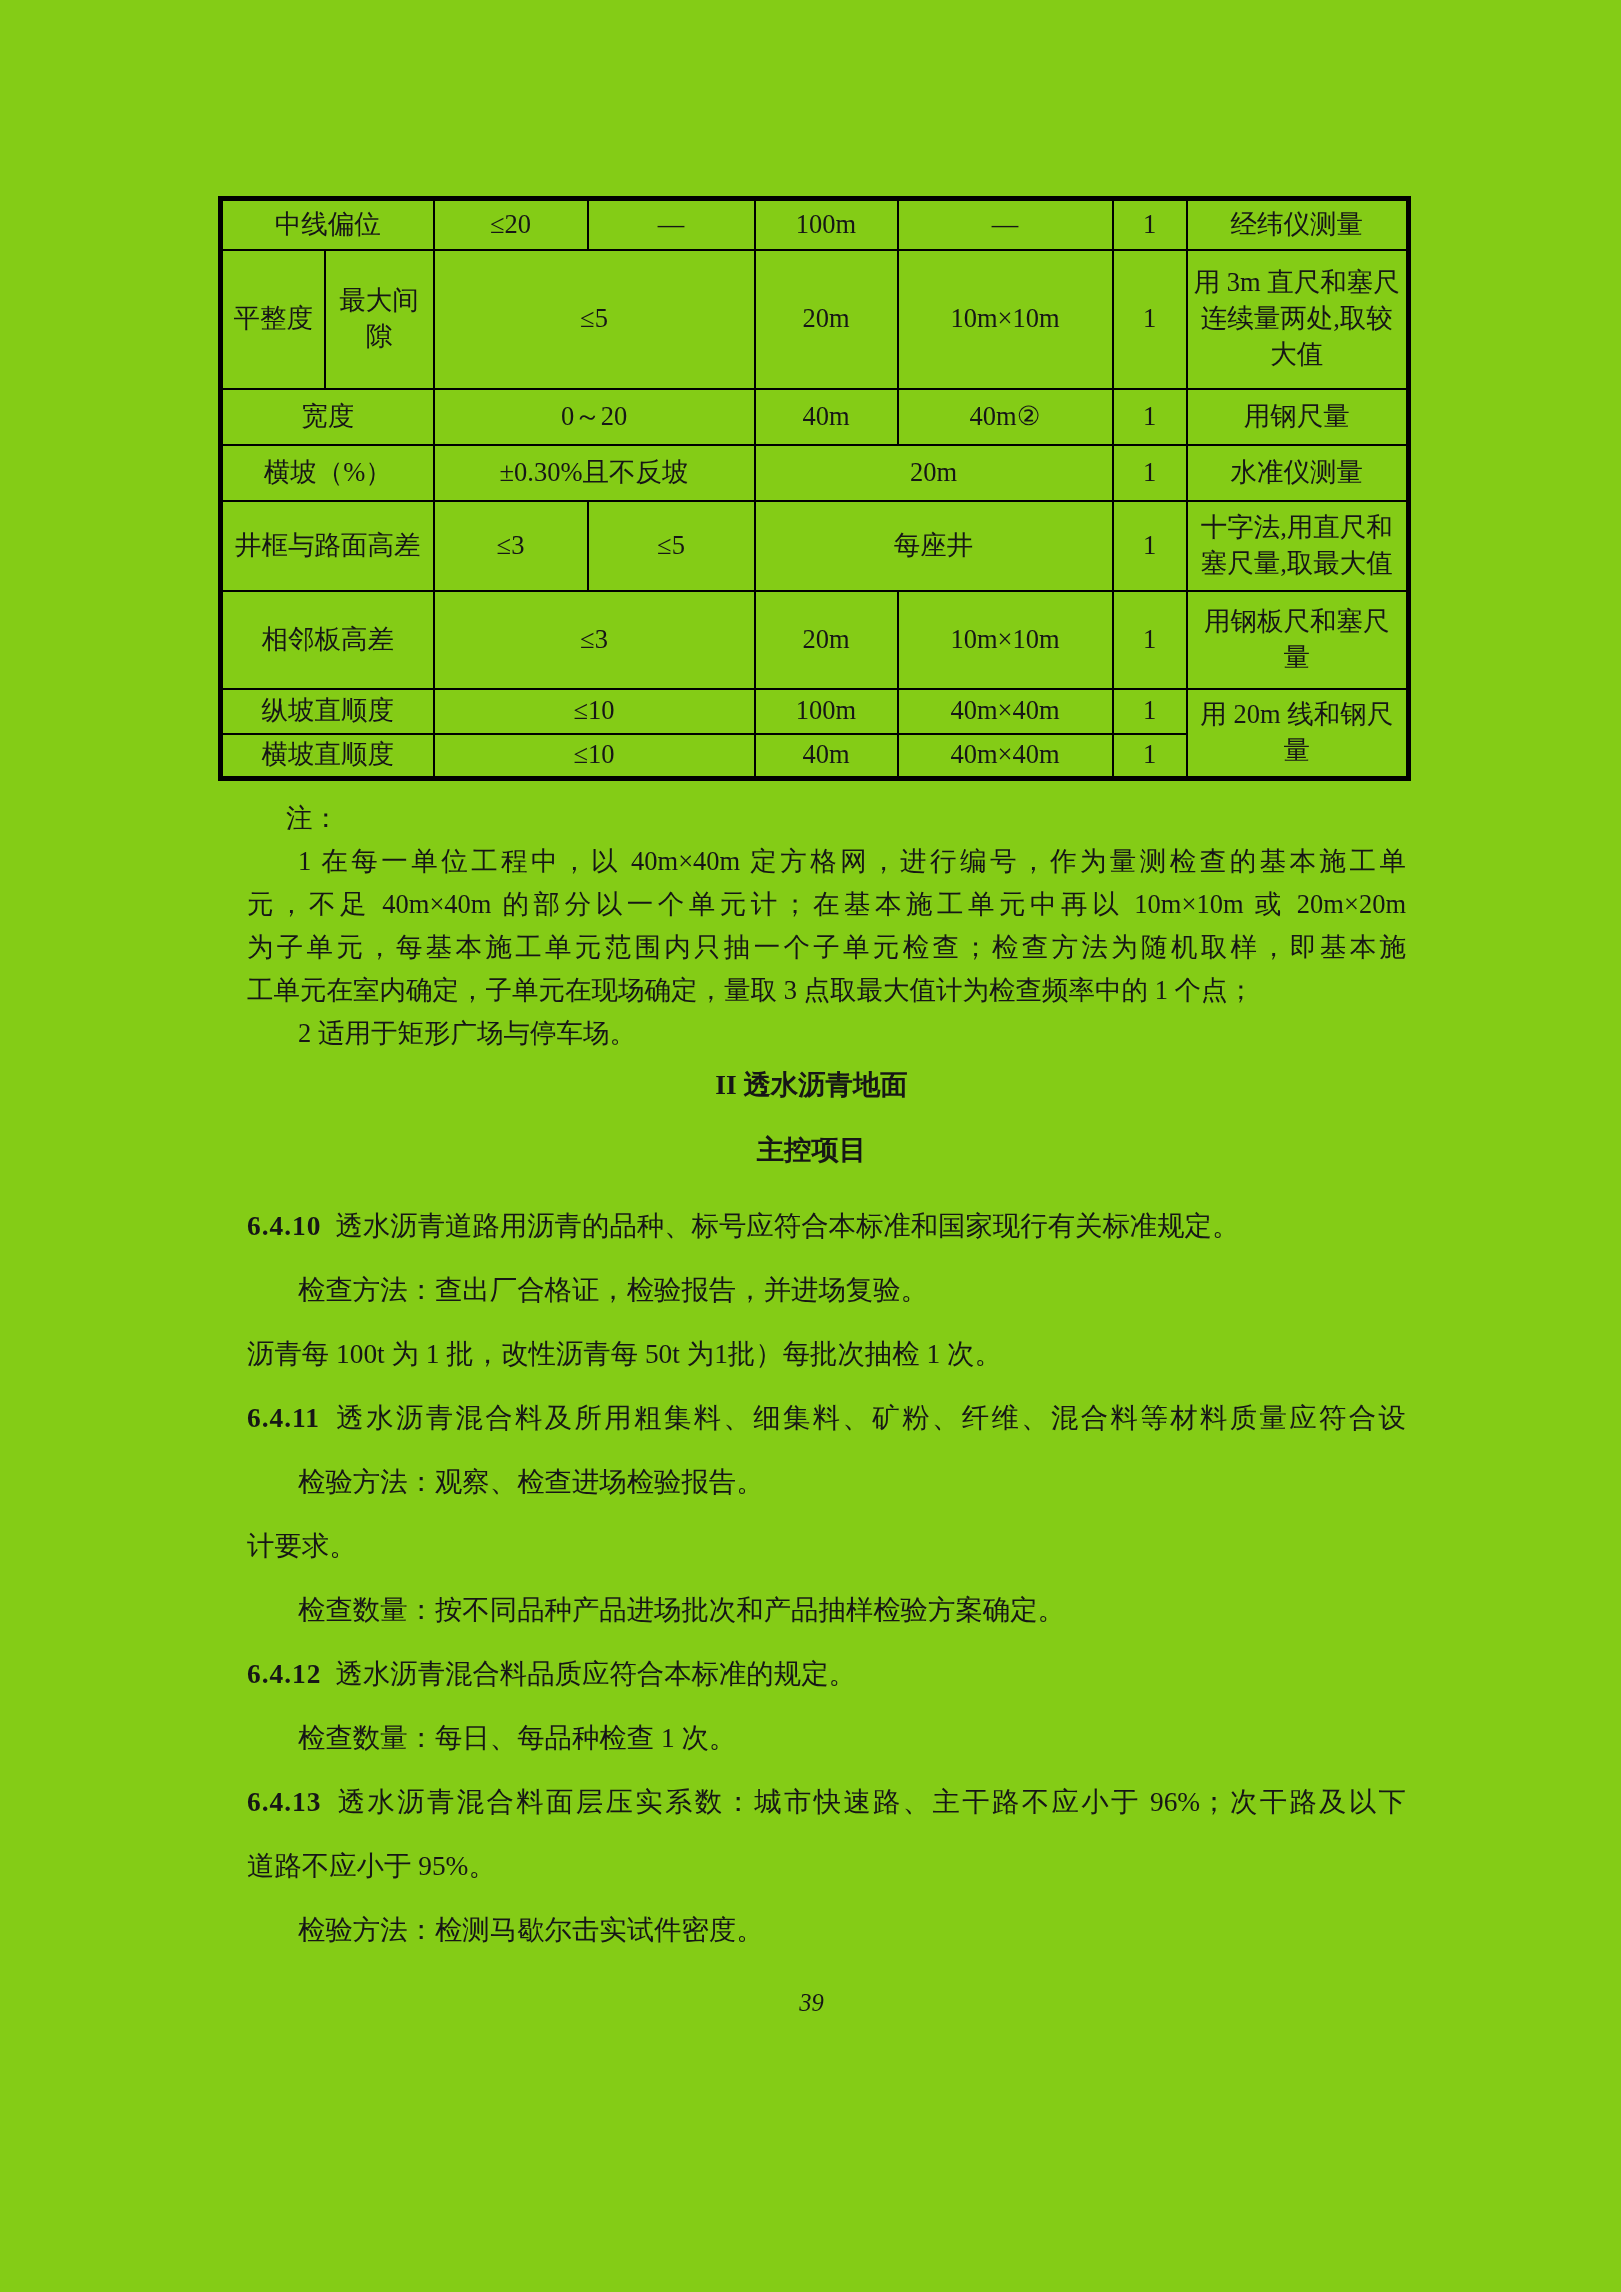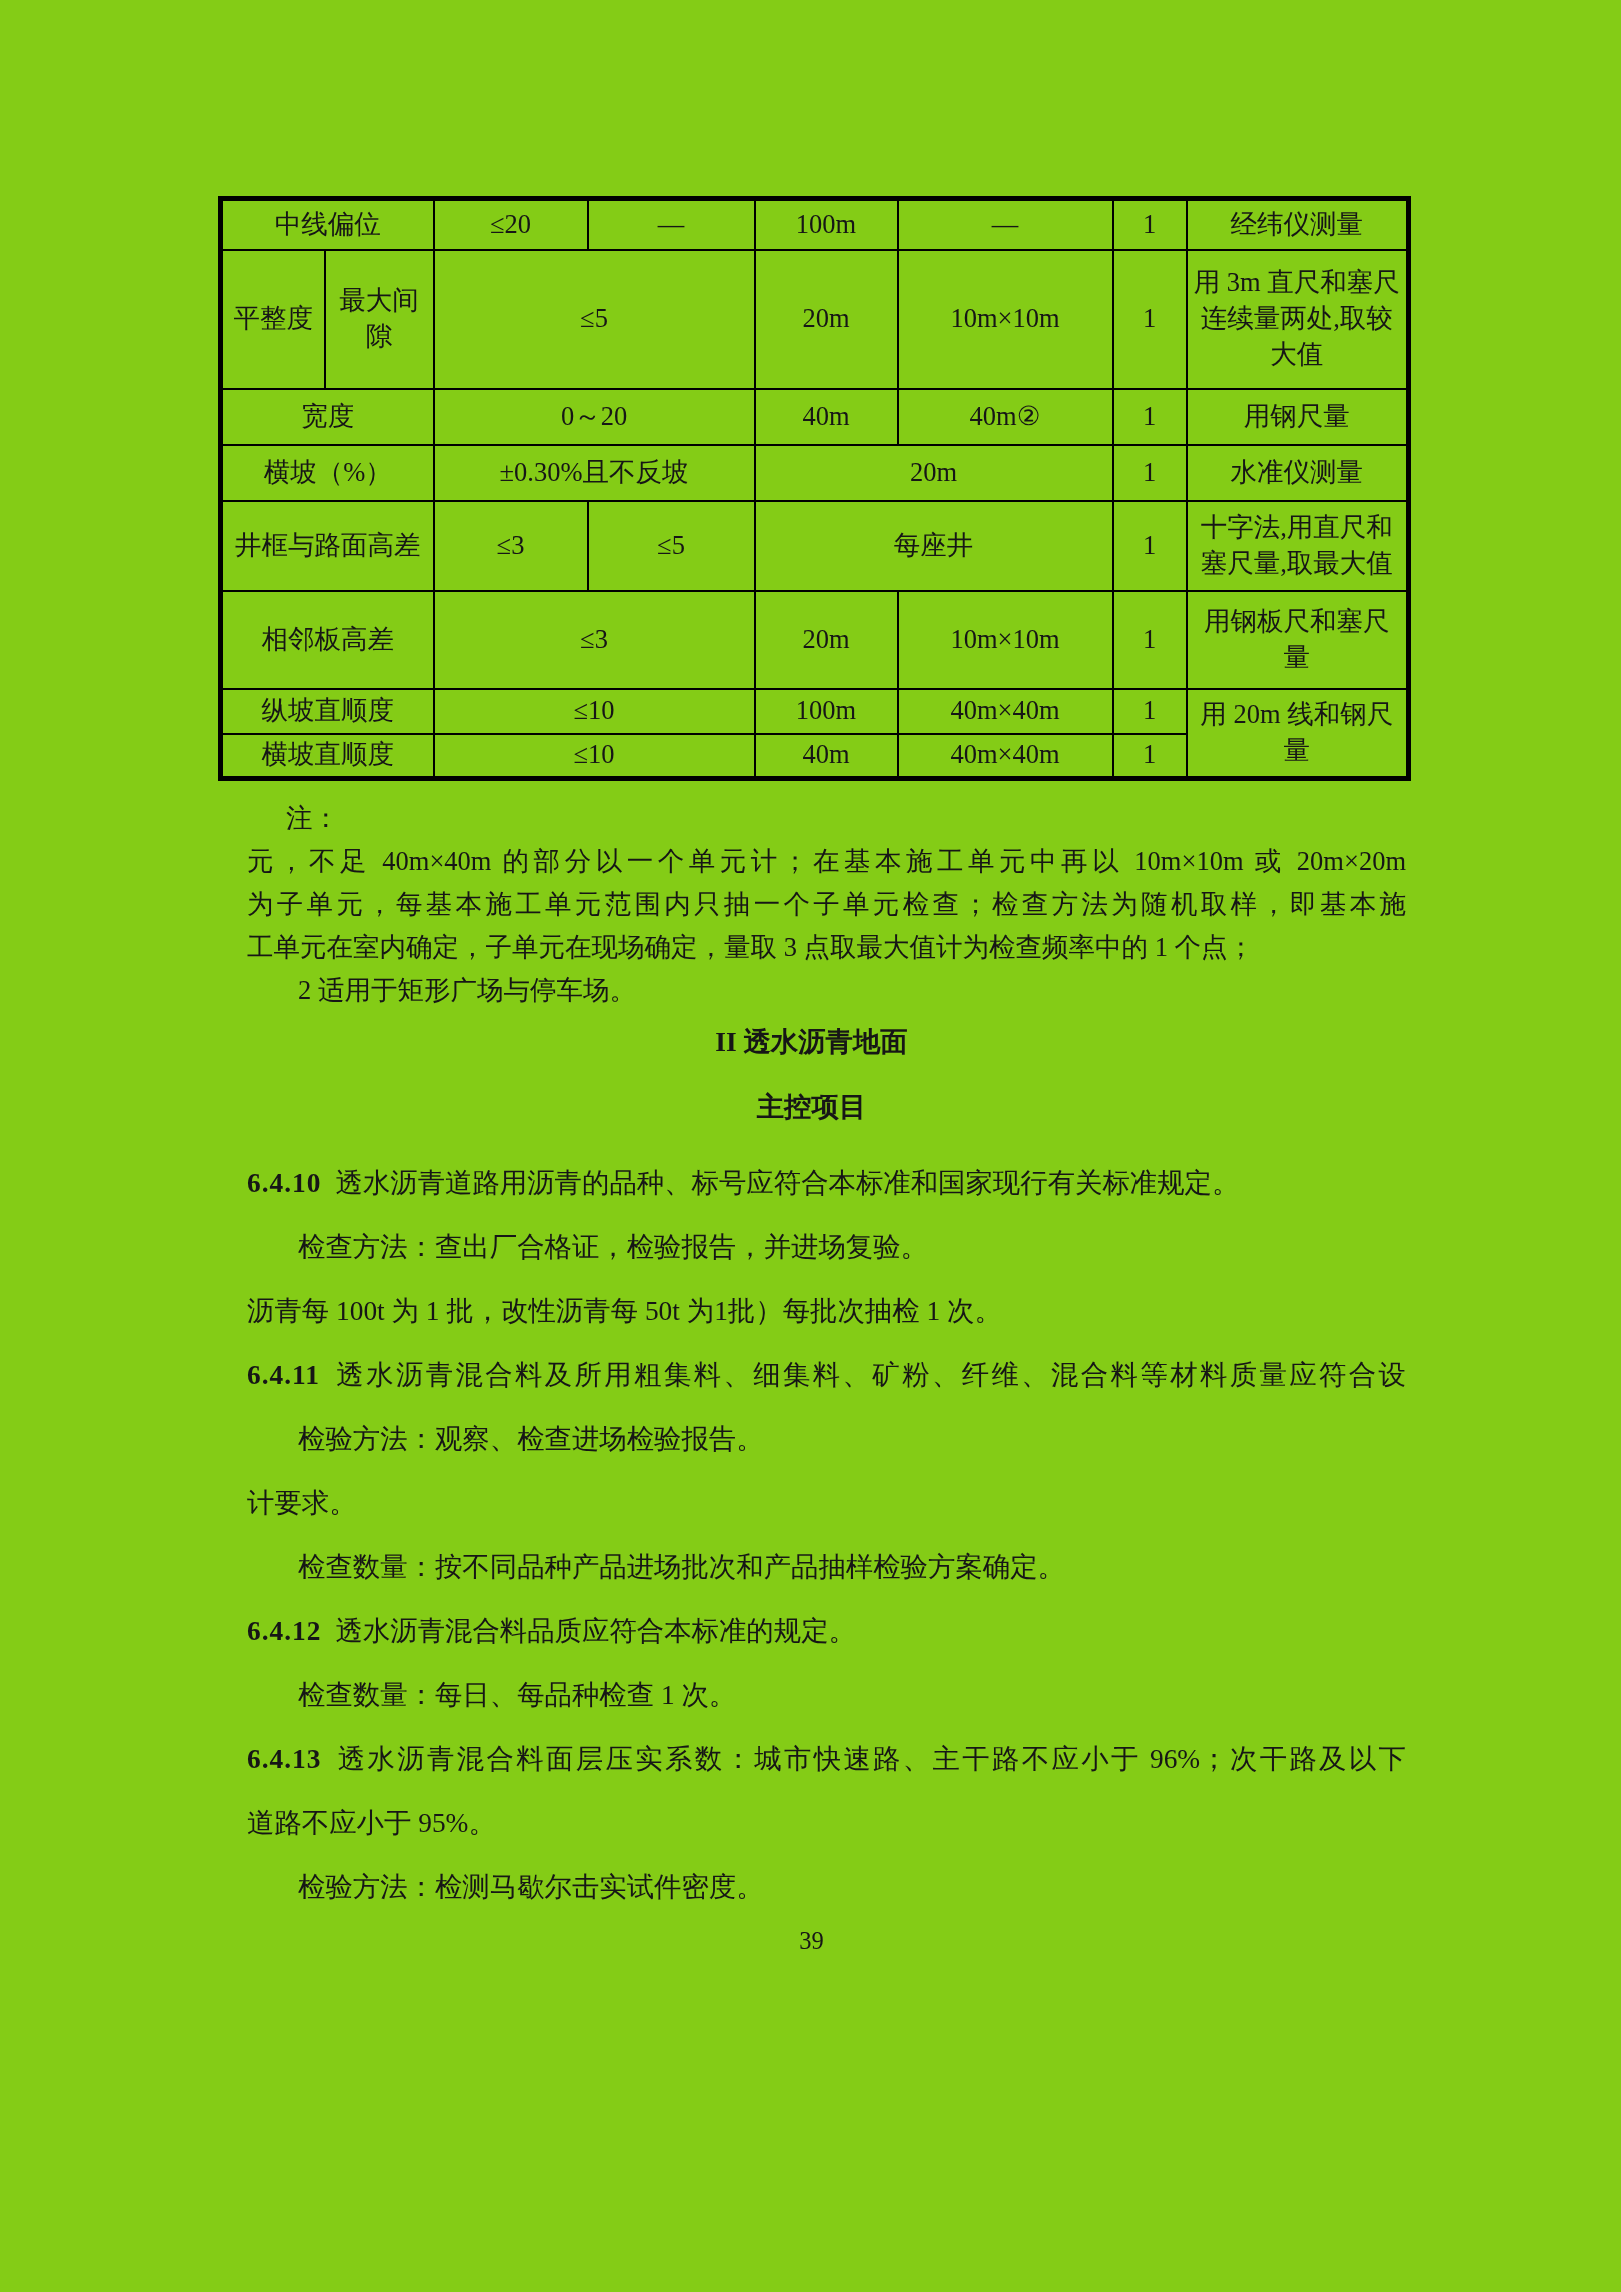--- a/index.html
+++ b/index.html
@@ -93,22 +93,22 @@
   .bline.indent{padding-left:51px;}
   .bline.full{
     white-space:normal;
     text-align:justify;
     text-align-last:justify;
     overflow:hidden;
   }
   .page-number{
     text-align:center;
     font-size:24.5px;
-    margin-top:2px;
-    height:39px;line-height:39px;
+    margin-top:21px;
+    height:39px;line-height:39px;font-style:italic;
   }
 </style>
 </head>
 <body>
 
 <div class="page">
   <div class="content">
 
     <table class="spec">
       <colgroup>
@@ -184,20 +184,21 @@
         <td colspan="2">≤10</td>
         <td>40m</td>
         <td>40m×40m</td>
         <td>1</td>
       </tr>
     </tbody>
       </table>
 
     <div class="notes">
       <div class="note-line note-indent">注：</div>
+      <div class="note-line note-item-indent note-full">1 在每一单位工程中，以 40m×40m 定方格网，进行编号，作为量测检查的基本施工单</div>
       <div class="note-line note-full">元，不足 40m×40m 的部分以一个单元计；在基本施工单元中再以 10m×10m 或 20m×20m</div>
       <div class="note-line note-full">为子单元，每基本施工单元范围内只抽一个子单元检查；检查方法为随机取样，即基本施</div>
       <div class="note-line">工单元在室内确定，子单元在现场确定，量取 3 点取最大值计为检查频率中的 1 个点；</div>
       <div class="note-line note-item-indent">2 适用于矩形广场与停车场。</div>
     </div>
 
     <div class="heading heading1">II 透水沥青地面</div>
     <div class="heading heading2">主控项目</div>
 
     <div class="bodytext">

